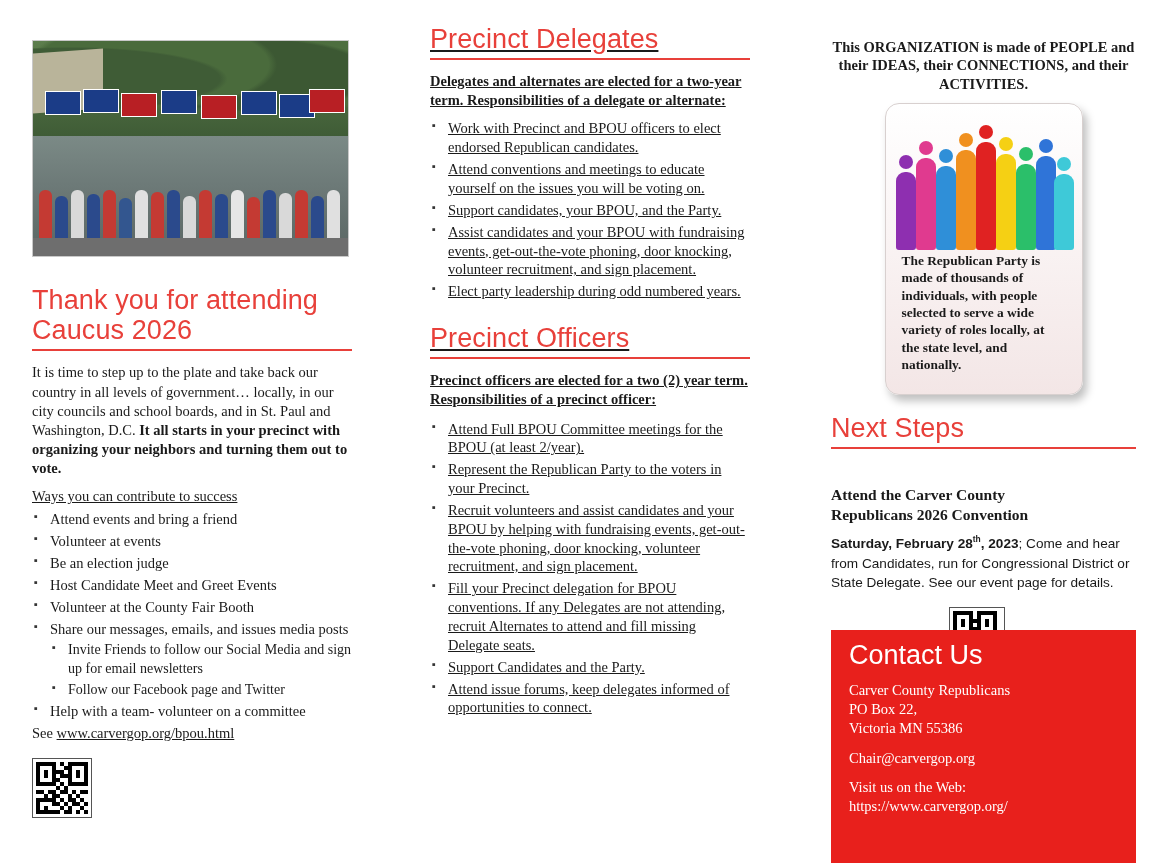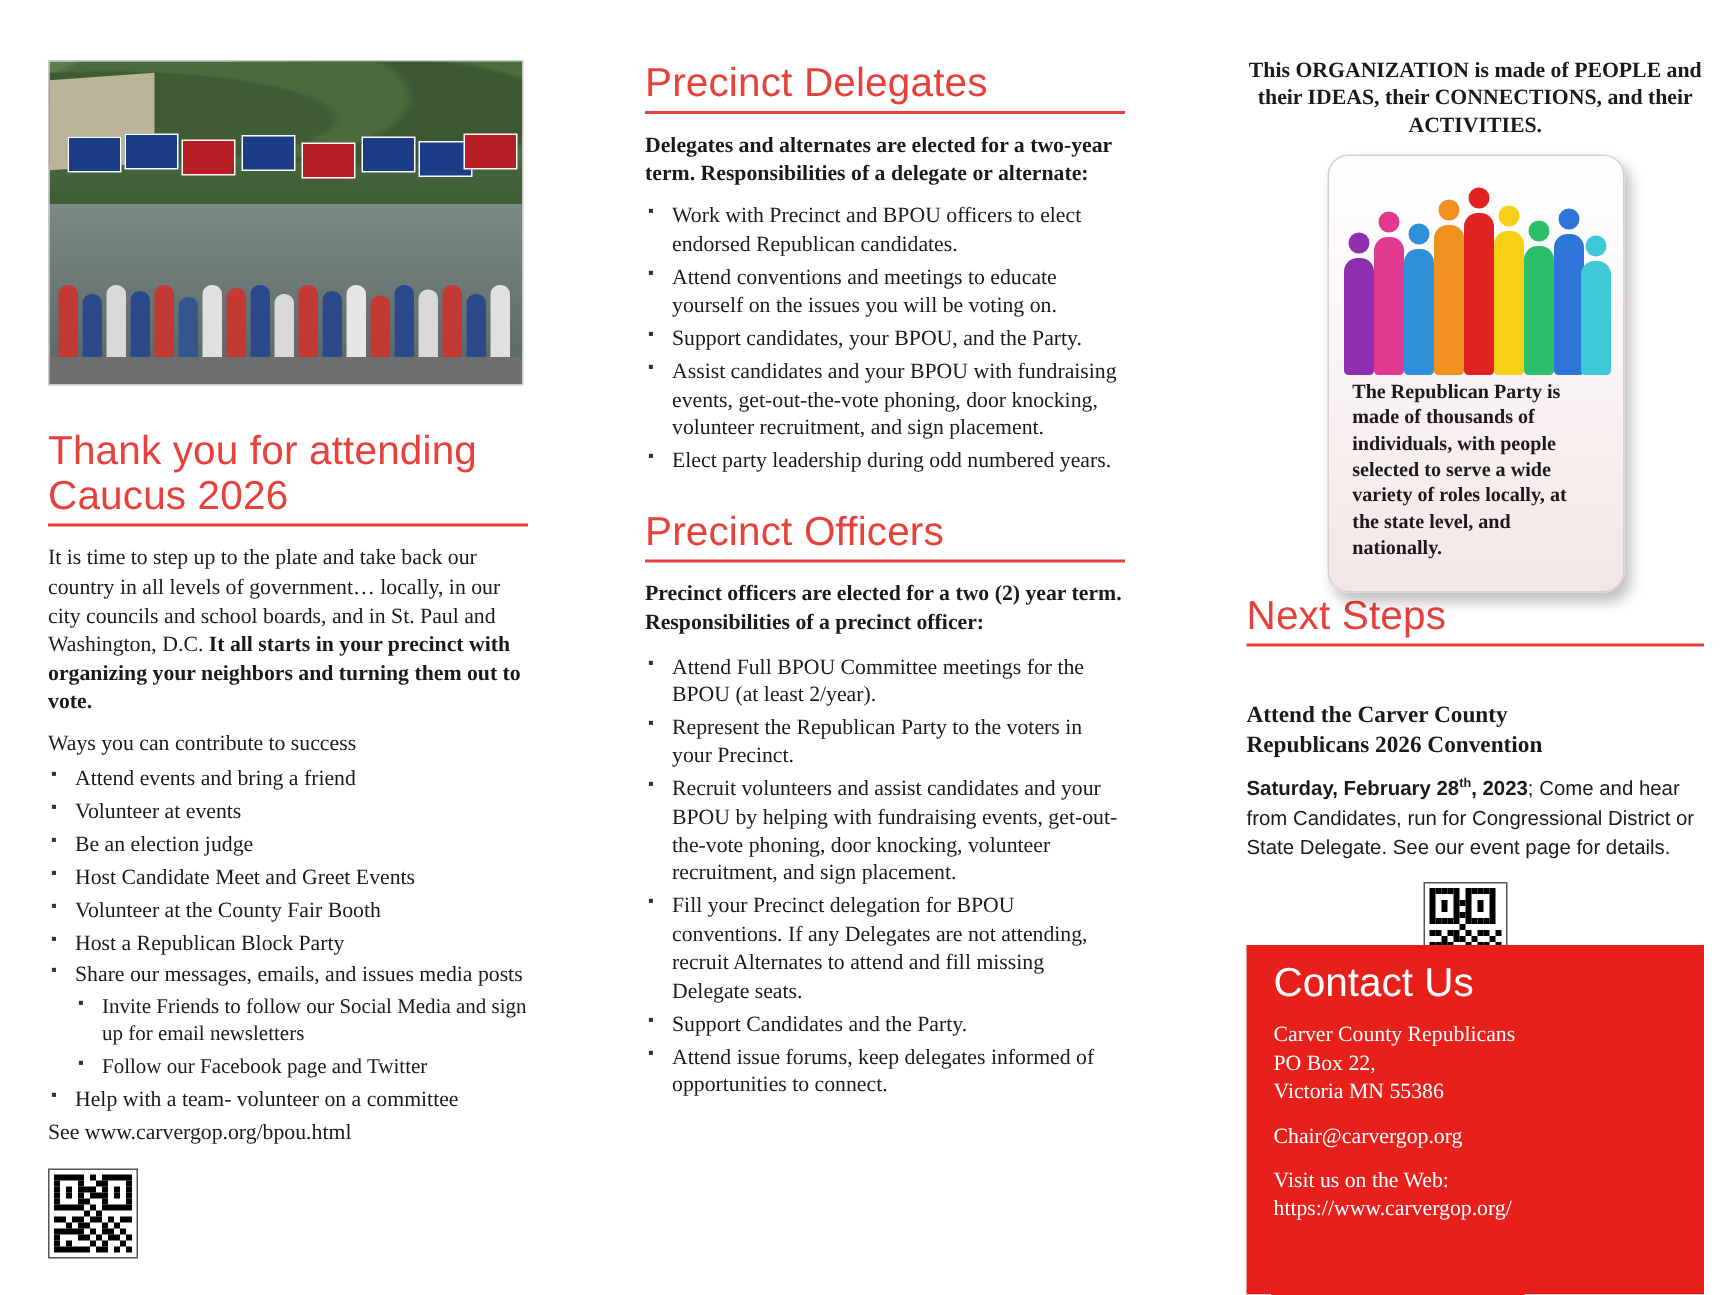--- a/index.html
+++ b/index.html
@@ -26,21 +26,21 @@
     font-size:27px;
     line-height:1.12;
     margin:0 0 4px 0;
     letter-spacing:.1px;
   }
   .rule{border:0;border-top:2px solid #e8403a;margin:2px 0 12px 0;}
 
   
   .p{font-size:14.5px;line-height:1.32;margin:0 0 9px 0;}
   .b{font-weight:bold;}
-  .u{}
+  .u{text-decoration:underline;}
 
   ul{list-style:none;margin:0;padding:0;}
   li{
     position:relative;
     font-size:14.5px;
     line-height:1.3;
     padding-left:18px;
     margin:0 0 3px 0;
   }
   li:before{
@@ -174,21 +174,20 @@
     </p>
 
     <div class="p u" style="margin-bottom:4px;">Ways you can contribute to success</div>
 
     <ul>
       <li>Attend events and bring a friend</li>
       <li>Volunteer at events</li>
       <li>Be an election judge</li>
       <li>Host Candidate Meet and Greet Events</li>
       <li>Volunteer at the County Fair Booth</li>
-      <li>Host a Republican Block Party</li>
       <li>Share our messages, emails, and issues media posts</li>
       <ul class="lvl2">
         <li>Invite Friends to follow our Social Media and sign up for email newsletters</li>
         <li>Follow our Facebook page and Twitter</li>
       </ul>
       <li>Help with a team- volunteer on a committee</li>
     </ul>
 
     <div class="p" style="margin-top:2px;">
       <span>See </span><span class="u">www.carvergop.org/bpou.html</span>
@@ -362,21 +361,21 @@
           <span style="background:#000"></span>
           <span style="background:#000"></span>
           <span></span>
           <span style="background:#000"></span>
           <span></span>
           <span style="background:#000"></span>
       </div>
     </div>
   </div>
 
-  <div class="col col-mid" style="top:40px;">
+  <div class="col col-mid" style="top:24px;text-decoration:underline;">
 
     <h2 class="h-red">Precinct Delegates</h2>
     <hr class="rule">
 
     <p class="p b">Delegates and alternates are elected for a two-year term. Responsibilities of a delegate or alternate:</p>
 
     <ul>
       <li>Work with Precinct and BPOU officers to elect endorsed Republican candidates.</li>
       <li>Attend conventions and meetings to educate yourself on the issues you will be voting on.</li>
       <li>Support candidates, your BPOU, and the Party.</li>
@@ -411,21 +410,21 @@
         <b style="left:70px;background:#f0901f;height:100px;"></b>
         <b style="left:90px;background:#e02222;height:108px;"></b>
         <b style="left:110px;background:#f5d014;height:96px;"></b>
         <b style="left:130px;background:#2bbf6a;height:86px;"></b>
         <b style="left:150px;background:#2f74d8;height:94px;"></b>
         <b style="left:168px;background:#3ec9d8;height:76px;"></b>
       </div>
       <div class="org-text">The Republican Party is made of thousands of individuals, with people selected to serve a wide variety of roles locally, at the state level, and nationally.</div>
     </div>
 
-    <h2 class="h-red" style="">Next Steps</h2>
+    <h2 class="h-red" style="margin-top:18px;">Next Steps</h2>
     <hr class="rule">
 
     <div class="p b" style="font-size:15.5px;line-height:1.3;margin-top:36px;">
       <span>Attend the Carver County</span><br>
       <span>Republicans 2026 Convention</span>
     </div>
 
     <p class="p" style="font-family:'Liberation Sans', sans-serif;font-size:13.6px;line-height:1.42;">
       <span class="b">Saturday, February 28</span><sup class="b">th</sup><span class="b">, 2023</span><span>; Come and hear from Candidates, run for Congressional District or State Delegate.  See our event page for details.</span>
     </p>

